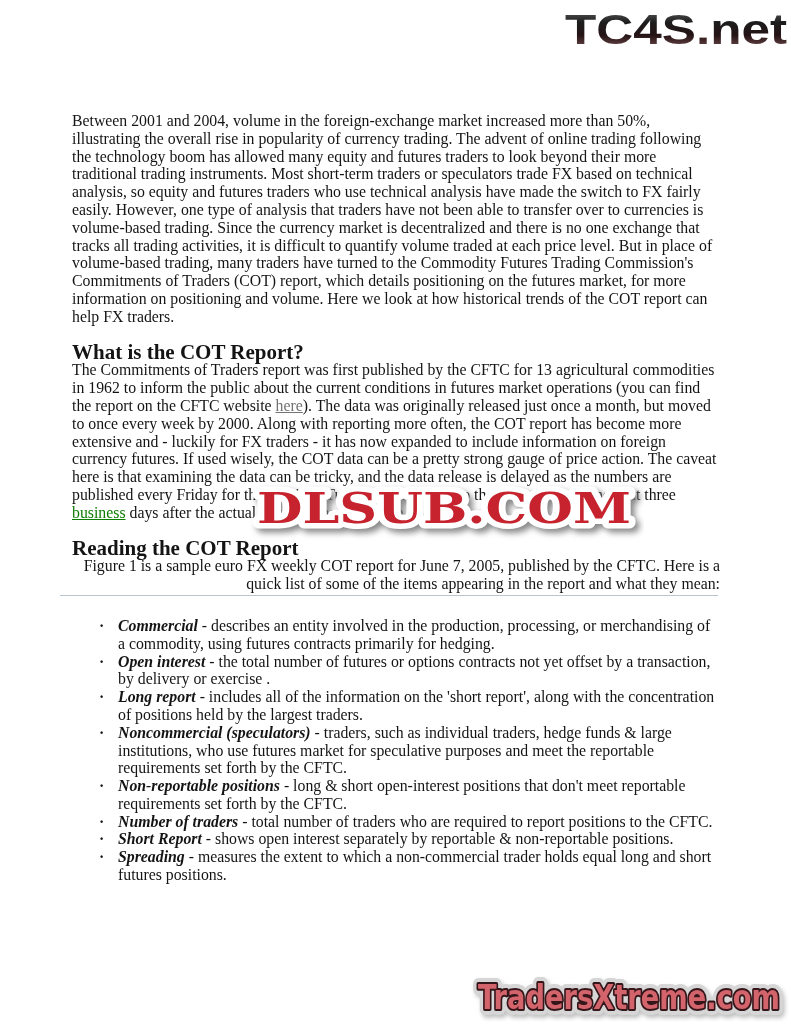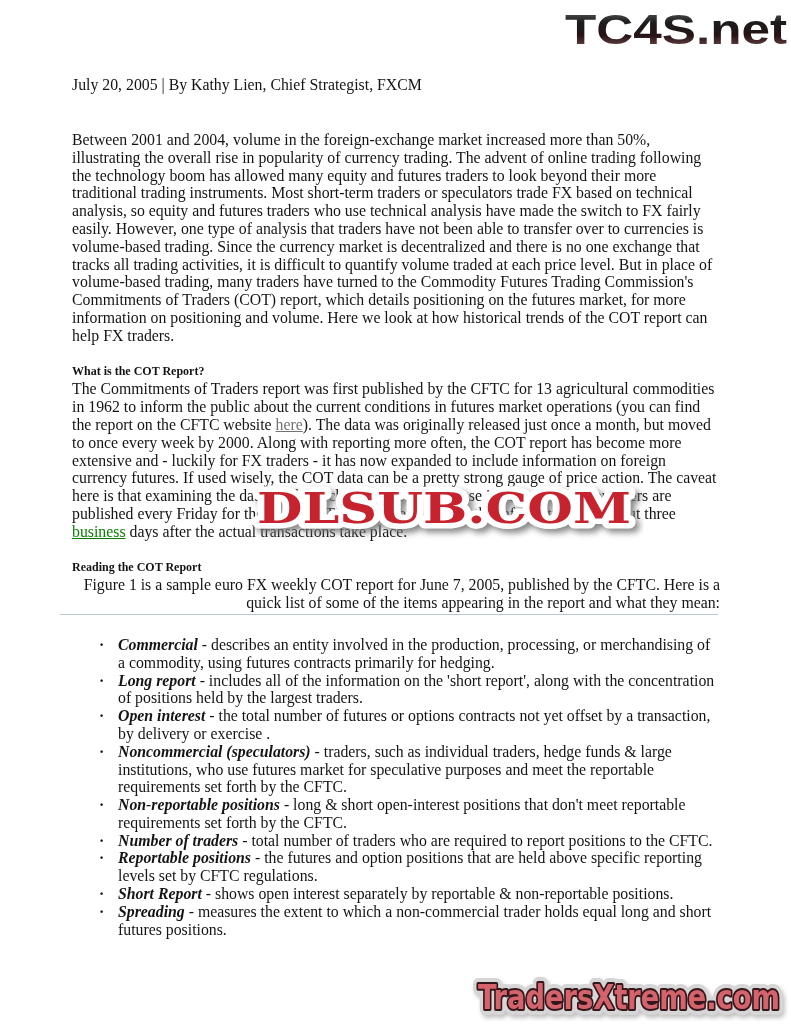--- a/index.html
+++ b/index.html
@@ -13,21 +13,21 @@
   }
   #column{
     position:absolute;
     left:72px;top:75px;
     width:648px;
     font-size:15.8px;
     line-height:17.8px;
   }
   .title-block{line-height:19px;margin-bottom:37px;}
   .para{margin:0 0 18px 0;}
-  .sec-heading{margin:0;font-size:12px;font-weight:bold;}
+  .sec-heading{margin:0;font-size:21px;font-weight:bold;}
   .last-line{margin:0;text-align:right;}
   a.link-blue{color:#737373;text-decoration:underline;cursor:pointer;}
   a.link-green{color:#0b7d00;text-decoration:underline;cursor:pointer;text-align:right;}
   .divider{
     border:0;border-top:1px solid #b9c6cf;
     margin:2px 0 0 -12px;width:658px;height:0;
   }
   ul.def-list{
     list-style:none;
     margin:21px 0 0 0;
@@ -55,41 +55,39 @@
         <stop offset="0.62" stop-color="#241315"></stop>
         <stop offset="1" stop-color="#8a5c5c"></stop>
       </linearGradient>
     </defs>
     <text x="227" y="40" text-anchor="end" font-family="'Liberation Sans',sans-serif" font-weight="bold" font-size="42" fill="url(#logoGrad)" textLength="222" lengthAdjust="spacingAndGlyphs">TC4S.net</text>
   </svg>
 
   <div id="column">
 
     <div class="title-block">
-      <div>July 20, 2005 | By Kathy Lien, Chief Strategist, FXCM</div>
     </div>
 
     <p class="para">Between 2001 and 2004, volume in the foreign-exchange market increased more than 50%, illustrating the overall rise in popularity of currency trading. The advent of online trading following the technology boom has allowed many equity and futures traders to look beyond their more traditional trading instruments. Most short-term traders or speculators trade FX based on technical analysis, so equity and futures traders who use technical analysis have made the switch to FX fairly easily. However, one type of analysis that traders have not been able to transfer over to currencies is volume-based trading. Since the currency market is decentralized and there is no one exchange that tracks all trading activities, it is difficult to quantify volume traded at each price level. But in place of volume-based trading, many traders have turned to the Commodity Futures Trading Commission's Commitments of Traders (COT) report, which details positioning on the futures market, for more information on positioning and volume. Here we look at how historical trends of the COT report can help FX traders.</p>
 
     <h3 class="sec-heading">What is the COT Report?</h3>
     <p class="para"><span>The Commitments of Traders report was first published by the CFTC for 13 agricultural commodities in 1962 to inform the public about the current conditions in futures market operations (you can find the report on the CFTC website </span><a class="link-blue">here</a><span>). The data was originally released just once a month, but moved to once every week by 2000. Along with reporting more often, the COT report has become more extensive and - luckily for FX traders - it has now expanded to include information on foreign currency futures. If used wisely, the COT data can be a pretty strong gauge of price action. The caveat here is that examining the data can be tricky, and the data release is delayed as the numbers are published every Friday for the previous Tuesday's contracts, so the information comes out three </span><a class="link-green">business</a><span> days after the actual transactions take place.</span></p>
 
     <h3 class="sec-heading">Reading the COT Report</h3>
     <p class="last-line">Figure 1 is a sample euro FX weekly COT report for June 7, 2005, published by the CFTC. Here is a quick list of some of the items appearing in the report and what they mean:</p>
 
     <hr class="divider">
 
     <ul class="def-list">
       <li><span class="term">Commercial</span><span> - describes an entity involved in the production, processing, or merchandising of a commodity, using futures contracts primarily for hedging.</span></li>
+      <li><span class="term">Open interest</span><span> - the total number of futures or options contracts not yet offset by a transaction, by delivery or exercise .</span></li>
       <li><span class="term">Long report</span><span> - includes all of the information on the 'short report', along with the concentration of positions held by the largest traders.</span></li>
-      <li><span class="term">Open interest</span><span> - the total number of futures or options contracts not yet offset by a transaction, by delivery or exercise .</span></li>
       <li><span class="term">Noncommercial (speculators)</span><span> - traders, such as individual traders, hedge funds &amp; large institutions, who use futures market for speculative purposes and meet the reportable requirements set forth by the CFTC.</span></li>
       <li><span class="term">Non-reportable positions</span><span> - long &amp; short open-interest positions that don't meet reportable requirements set forth by the CFTC.</span></li>
       <li><span class="term">Number of traders</span><span> - total number of traders who are required to report positions to the CFTC.</span></li>
-      <li><span class="term">Reportable positions</span><span> - the futures and option positions that are held above specific reporting levels set by CFTC regulations.</span></li>
       <li><span class="term">Short Report</span><span> - shows open interest separately by reportable &amp; non-reportable positions.</span></li>
       <li><span class="term">Spreading</span><span> - measures the extent to which a non-commercial trader holds equal long and short futures positions.</span></li>
     </ul>
   </div>
 
   <svg class="svg-logo" style="left:244px;top:477px;" width="400" height="64" viewBox="0 0 400 64">
     <g style="filter:drop-shadow(4px 4px 3px rgba(115,115,115,0.85));">
       <text x="200" y="46" text-anchor="middle" font-family="'DejaVu Serif',serif" font-weight="bold" font-size="42" paint-order="stroke" stroke-linejoin="round" stroke-width="11" textLength="374" lengthAdjust="spacingAndGlyphs" stroke="#ffffff" fill="#c6232e">DLSUB.COM</text>
     </g>
   </svg>

